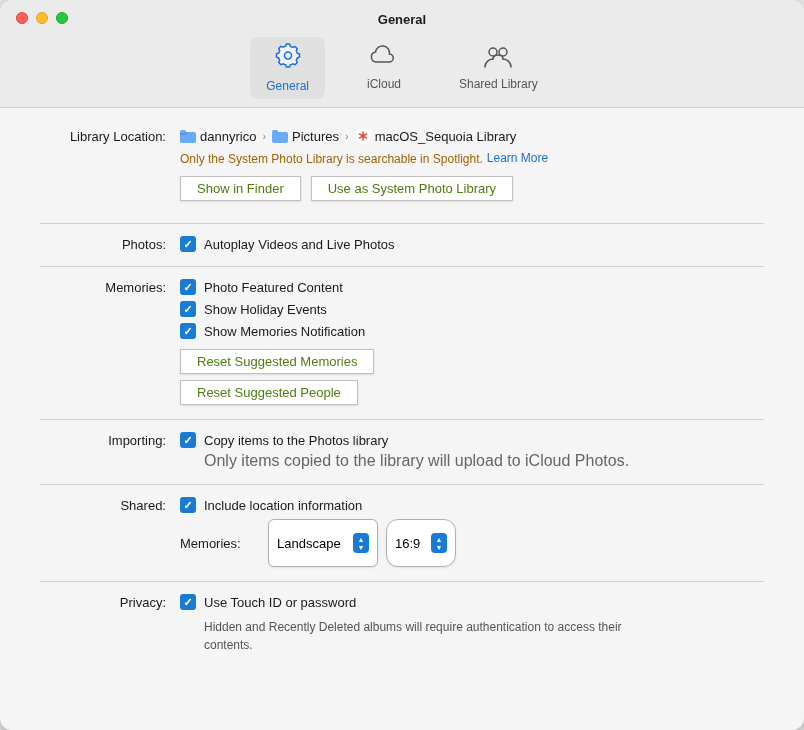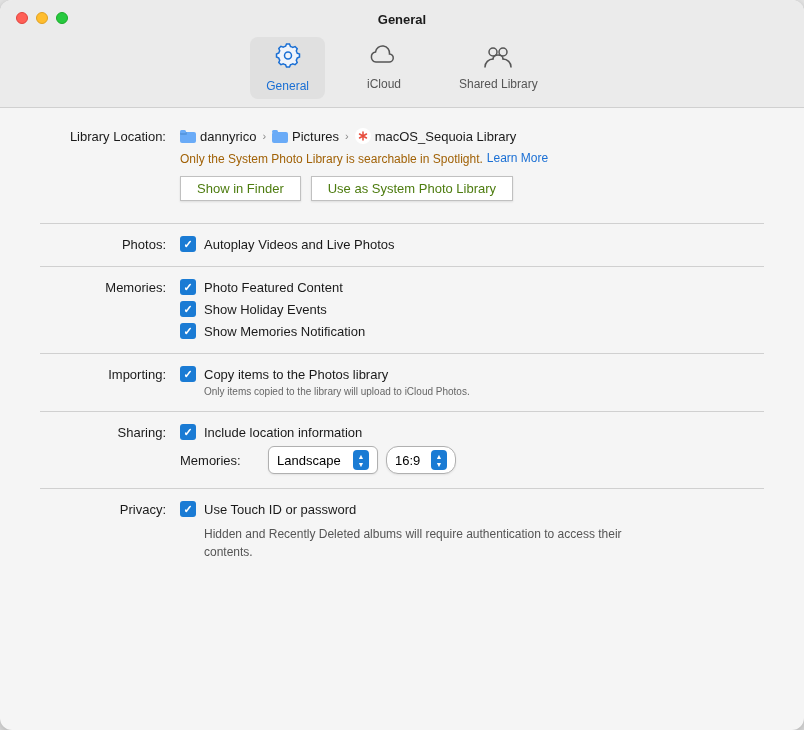--- a/index.html
+++ b/index.html
@@ -201,21 +201,21 @@
 
     .checkbox::after {
       content: '✓';
       color: white;
       font-size: 11px;
       font-weight: 700;
       line-height: 1;
     }
 
     .sub-note {
-      font-size: 10px;
+      font-size: 16px;
       color: #666;
       margin-left: 24px;
       margin-top: -2px;
     }
 
     .divider {
       height: 1px;
       background: #d0d0d0;
       margin: 12px 0;
     }
@@ -231,21 +231,21 @@
       color: #1a1a1a;
       width: 80px;
     }
 
     .select-control {
       display: flex;
       align-items: center;
       background: white;
       border: 1px solid #b0b0b0;
       border-radius: 6px;
-      padding: 3px 8px;
+      padding: 13px 8px;
       cursor: pointer;
       min-width: 110px;
       font-size: 13px;
       box-shadow: 0 1px 2px rgba(0,0,0,0.08);
     }
 
     .select-arrows {
       background: #1a7bd4;
       border-radius: 4px;
       width: 16px;
@@ -390,40 +390,44 @@
           <span>Photo Featured Content</span>
         </div>
         <div class="checkbox-row">
           <div class="checkbox"></div>
           <span>Show Holiday Events</span>
         </div>
         <div class="checkbox-row">
           <div class="checkbox"></div>
           <span>Show Memories Notification</span>
         </div>
+        <div style="margin-top: 4px;">
+          <button class="btn" style="display:block; margin-bottom:6px;">Reset Suggested Memories</button>
+          <button class="btn" style="display:block;">Reset Suggested People</button>
+        </div>
       </div>
     </div>
 
     <div class="divider"></div>
 
     <div class="settings-row">
       <div class="settings-label">Importing:</div>
       <div class="settings-content">
         <div class="checkbox-row">
           <div class="checkbox"></div>
           <span>Copy items to the Photos library</span>
         </div>
         <div class="sub-note">Only items copied to the library will upload to iCloud Photos.</div>
       </div>
     </div>
 
     <div class="divider"></div>
 
     <div class="settings-row">
-      <div class="settings-label">Sharing:</div>
+      <div class="settings-label">Shared:</div>
       <div class="settings-content">
         <div class="checkbox-row">
           <div class="checkbox"></div>
           <span>Include location information</span>
         </div>
         <div class="select-group">
           <span class="select-label">Memories:</span>
           <div class="select-control">
             <span>Landscape</span>
             <div class="select-arrows">

